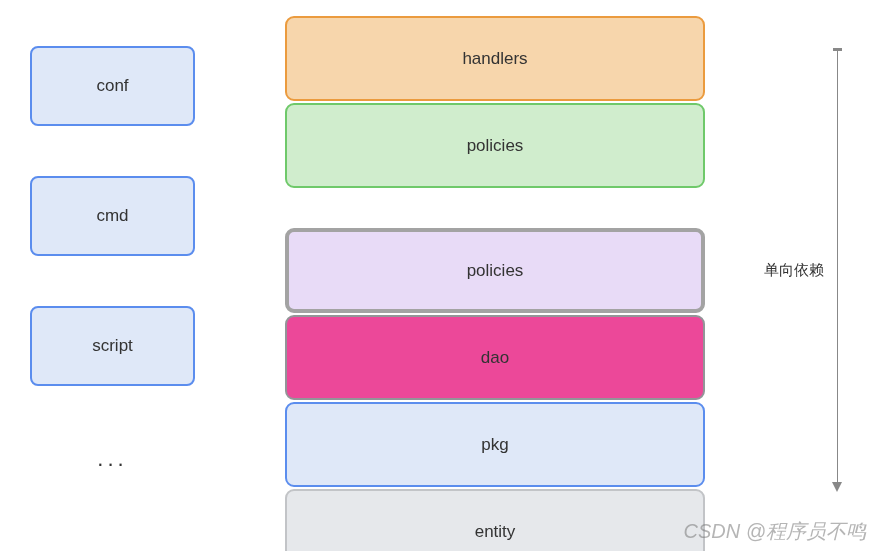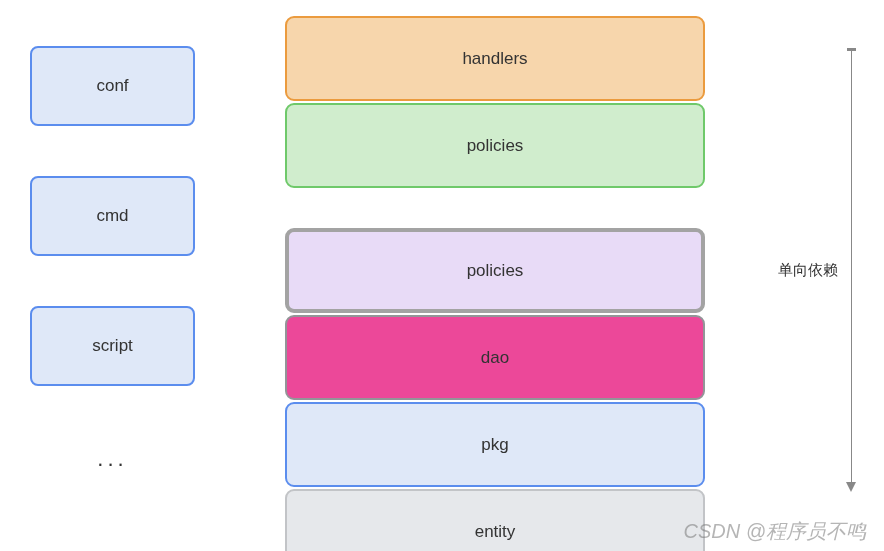--- a/index.html
+++ b/index.html
@@ -79,21 +79,21 @@
     .layer-entity {
       background: #e6e8eb;
       border: 2px solid #c2c4c7;
     }
     .layer-pkg {
       background: #dfe8f8;
       border: 2px solid #5b8dee;
     }
     .arrow-group {
       position: absolute;
-      right: 32px;
+      right: 46px;
       top: 50px;
       height: 440px;
       display: flex;
       align-items: center;
     }
     .arrow-line {
       width: 1px;
       height: 440px;
       background: #888;
       position: relative;

